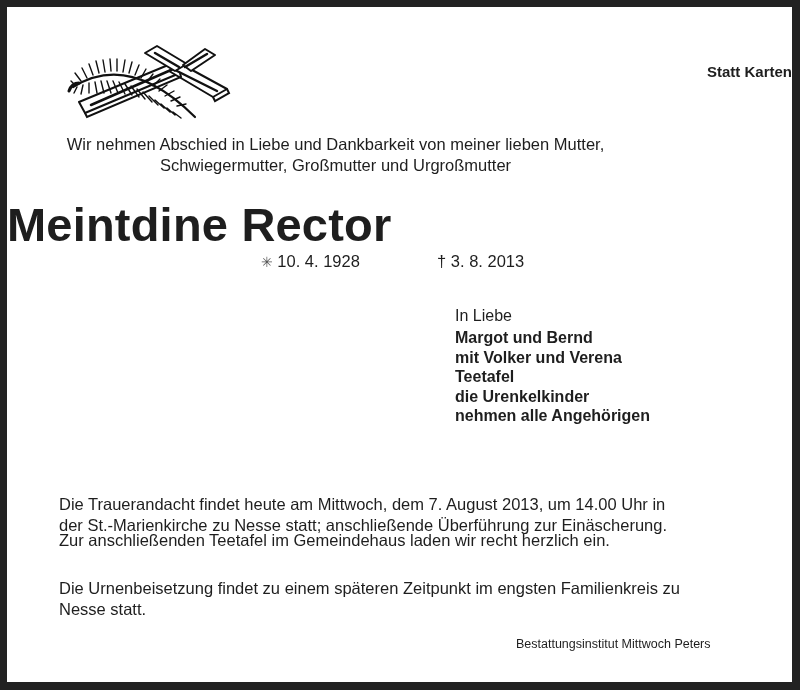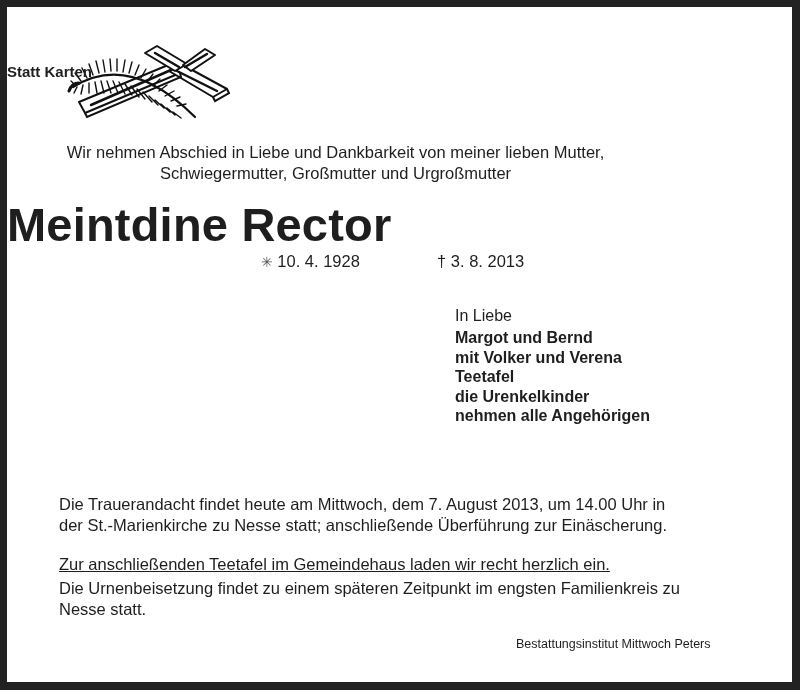--- a/index.html
+++ b/index.html
@@ -12,32 +12,32 @@
     color: #1e1e1e;
   }
   .page {
     position: absolute;
     left: 7px; top: 7px;
     width: 785px; height: 675px;
     background: #ffffff;
   }
   .abs { position: absolute; white-space: nowrap; }
   .ornament { position: absolute; left: 58px; top: 20px; width: 190px; height: 95px; }
-  .statt { left: 0; width: 785px; top: 56px; text-align: left; font-size: 15px; font-weight: bold; }
-  .intro { left: 0; width: 657px; top: 135px; text-align: center; font-size: 16.5px; line-height: 21px; }
+  .statt { left: 0; width: 785px; top: 56px; text-align: right; font-size: 15px; font-weight: bold; }
+  .intro { left: 0; width: 657px; top: 127px; text-align: center; font-size: 16.5px; line-height: 21px; }
   .name { left: 0; width: 785px; top: 190px; text-align: left; font-size: 47px; font-weight: bold; letter-spacing: 0.2px; }
   .birth { left: 254px; top: 245px; font-size: 16.5px; }
   .death { left: 430px; top: 245px; font-size: 16.5px; }
   .inliebe { left: 448px; top: 300px; font-size: 16px; }
   .family { left: 448px; top: 321px; font-size: 16px; font-weight: bold; line-height: 19.5px; }
   .family div { white-space: nowrap; }
   .address { left: 52px; top: 447px; font-size: 16.5px; }
   .para { left: 52px; font-size: 16.5px; line-height: 21px; }
   .p1 { top: 487px; }
-  .p2 { top: 547px; text-decoration: underline; }
+  .p2 { top: 523px; }
   .p3 { top: 571px; }
   .funeral { left: 509px; top: 630px; font-size: 12.5px; }
 </style>
 </head>
 <body>
 
 <div class="page">
 
   <svg class="ornament" viewBox="0 0 190 95">
 

